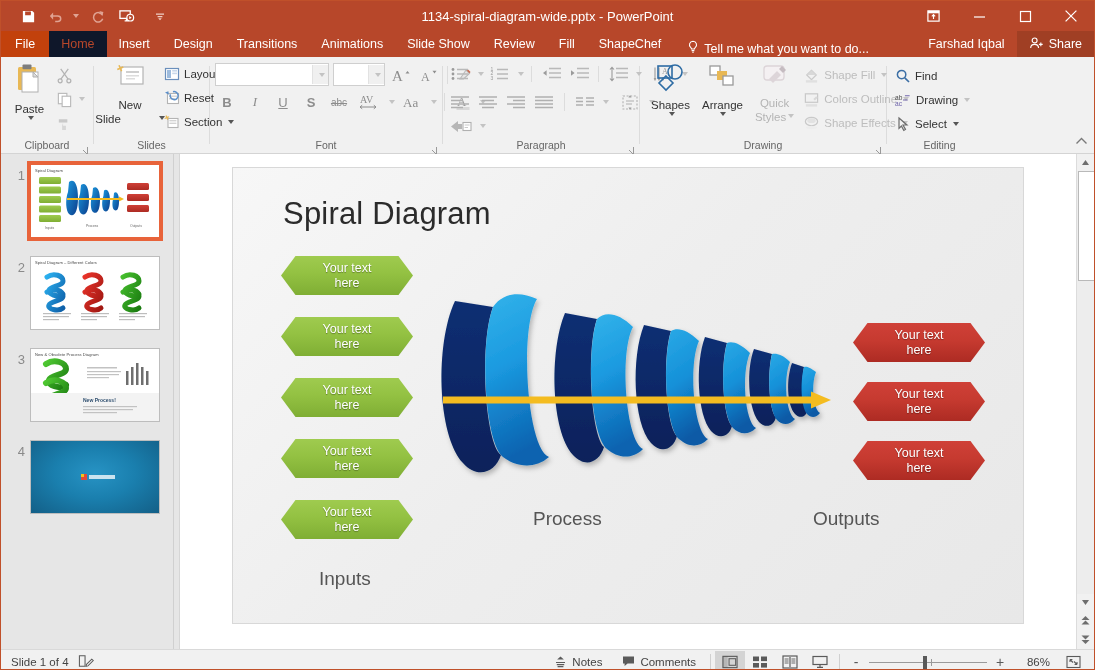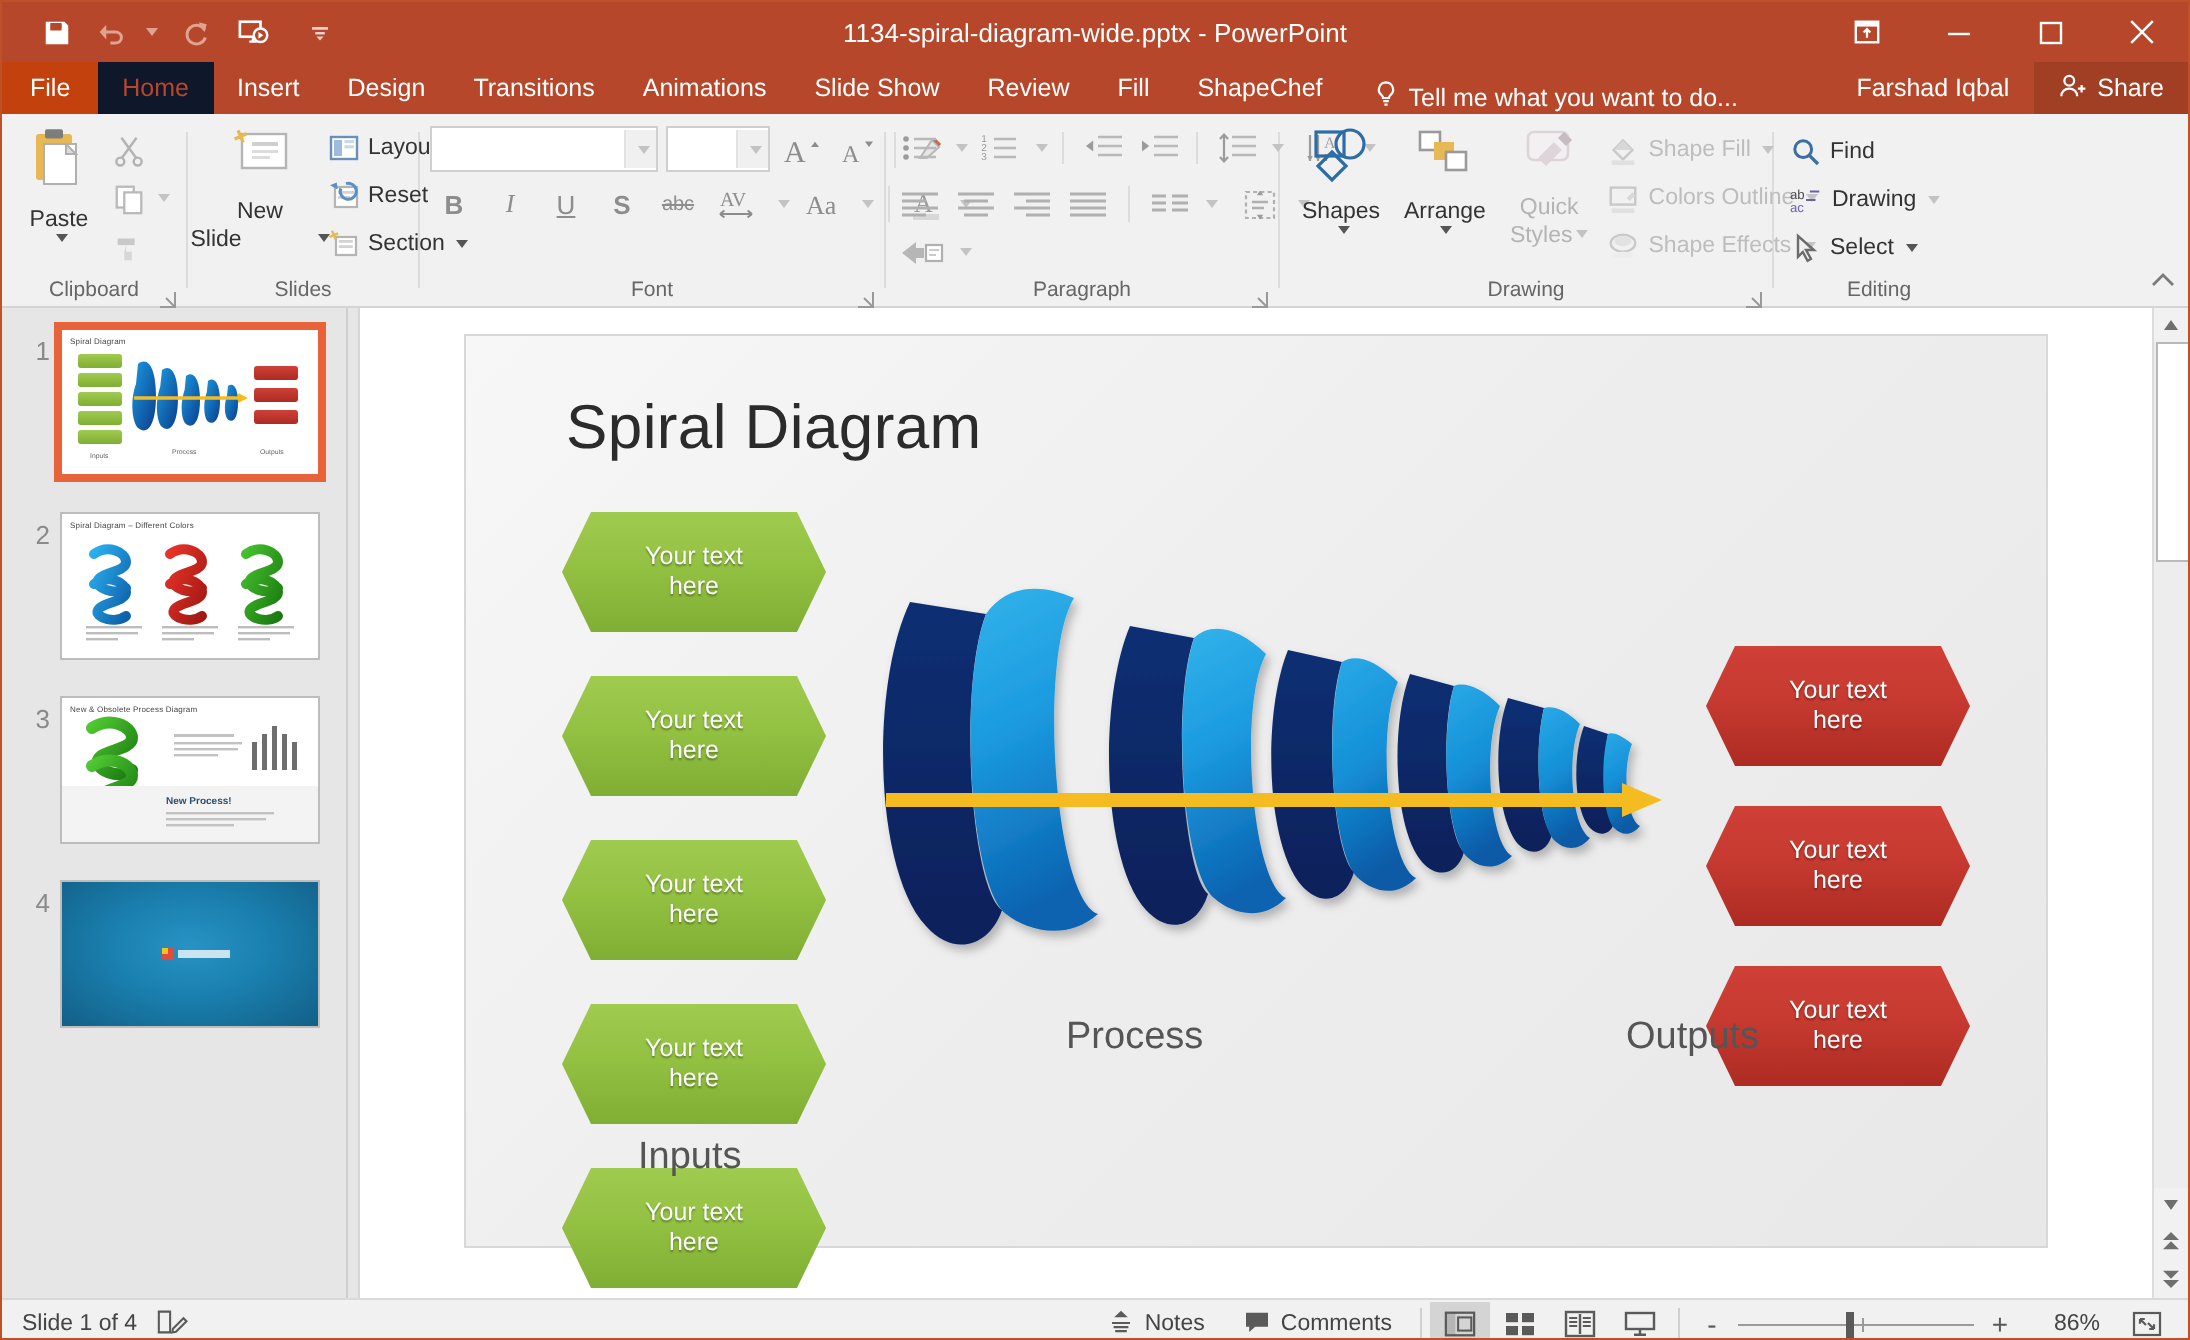--- a/index.html
+++ b/index.html
@@ -67,21 +67,21 @@
   .thumb{width:128px;height:72px;background:#fff;border:1px solid #bdbdbd;position:relative;overflow:hidden;}
   .thumb.sel{outline:3px solid #e8633a;outline-offset:0px;border-color:#e8633a;}
   .thumb-title{position:absolute;left:4px;top:3px;font-size:4px;color:#444;letter-spacing:.1px;}
   .splitter{width:5px;background:#e6e6e6;border-right:1px solid #d6d6d6;}
 
   .slidearea{flex:1;background:#fff;position:relative;display:flex;align-items:flex-start;justify-content:center;padding-top:14px;}
   .slide{width:790px;height:455px;background:linear-gradient(135deg,#f7f7f7 0%,#eeeeee 45%,#e8e8e8 100%);position:relative;box-shadow:0 0 0 1px #d8d8d8;}
   .slide-title{position:absolute;left:50px;top:28px;font-size:31px;color:#2b2b2b;letter-spacing:.2px;}
 
   .hexcol{position:absolute;display:flex;flex-direction:column;gap:22px;}
-  .hex{width:132px;height:60px;position:relative;display:flex;align-items:center;justify-content:center;
+  .hex{width:132px;height:39px;position:relative;display:flex;align-items:center;justify-content:center;
        clip-path:polygon(11% 0,89% 0,100% 50%,89% 100%,11% 100%,0 50%);
        filter:drop-shadow(2px 3px 2px rgba(0,0,0,.28));}
   .hex.green{background:linear-gradient(180deg,#9fcb4f 0%,#93c142 45%,#7fae34 100%);}
   .hex.red{background:linear-gradient(180deg,#cf4037 0%,#c63a30 45%,#ad2b23 100%);}
   .hex .t{color:#fff;font-size:12.5px;line-height:15px;text-align:center;text-shadow:0 1px 1px rgba(0,0,0,.35);}
 
   .zonelbl{position:absolute;font-size:19px;color:#555;}
 
   .spiralwrap{position:absolute;left:208px;top:115px;width:400px;height:230px;}
 

